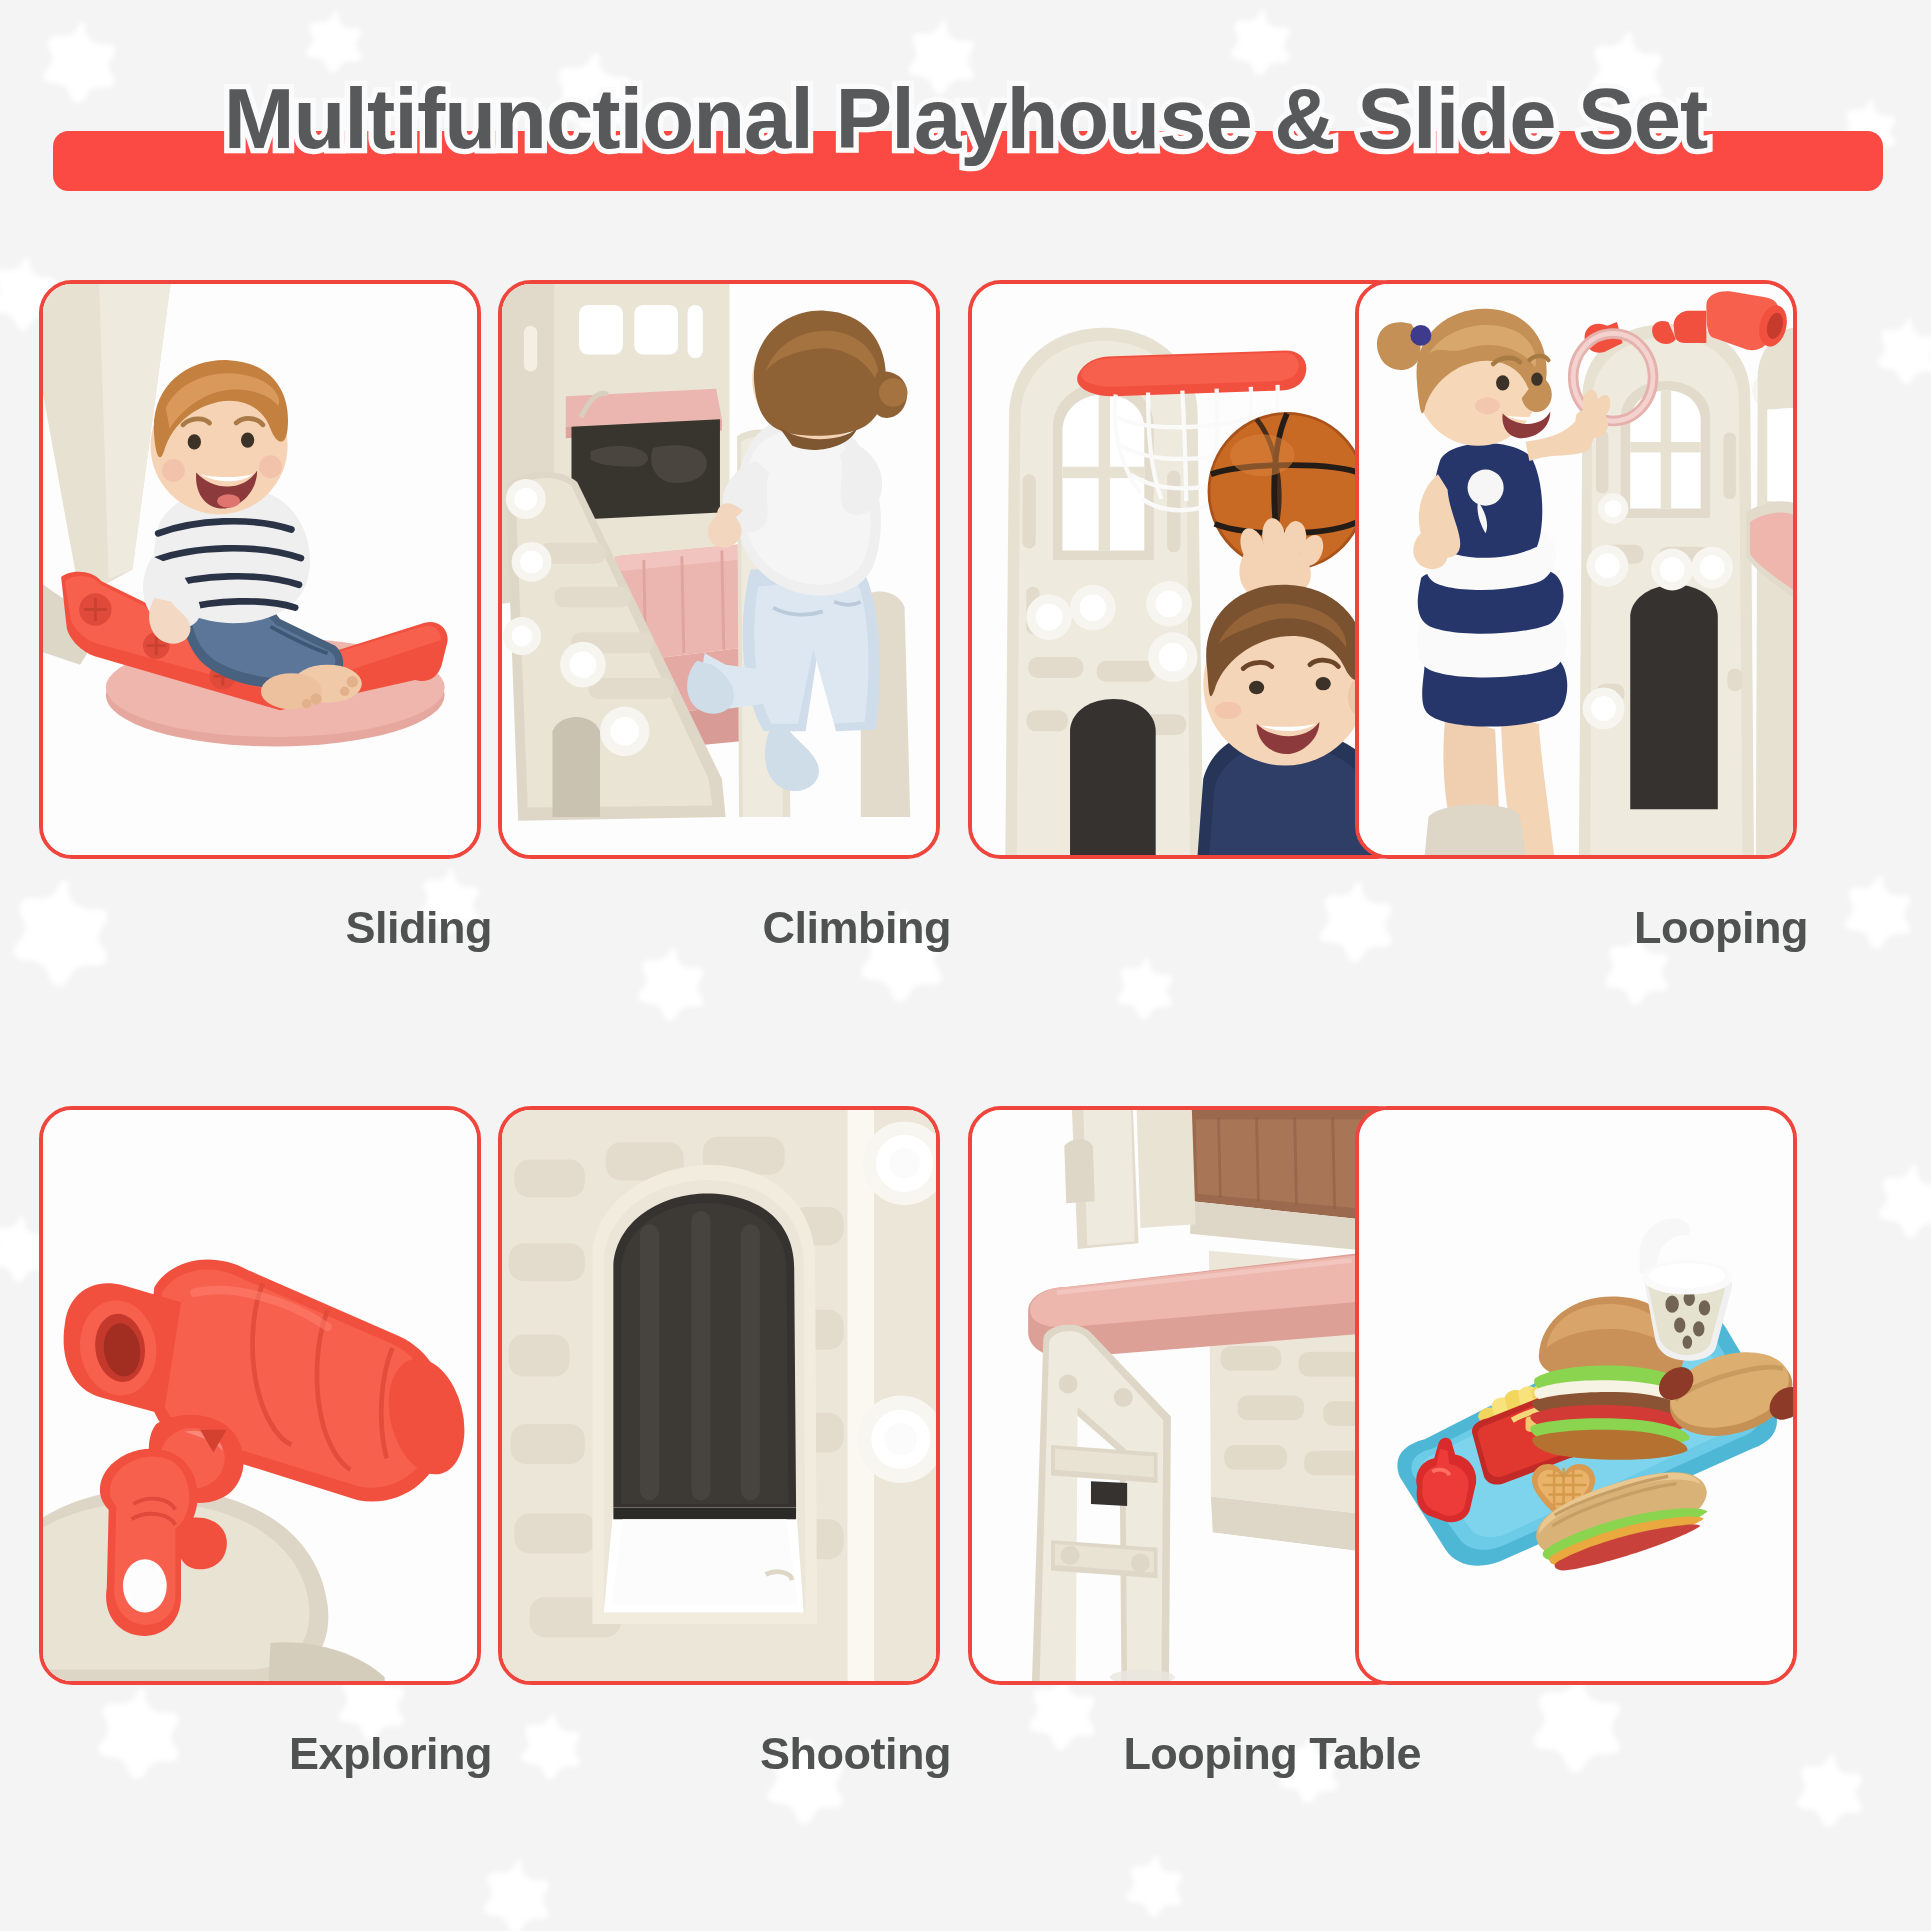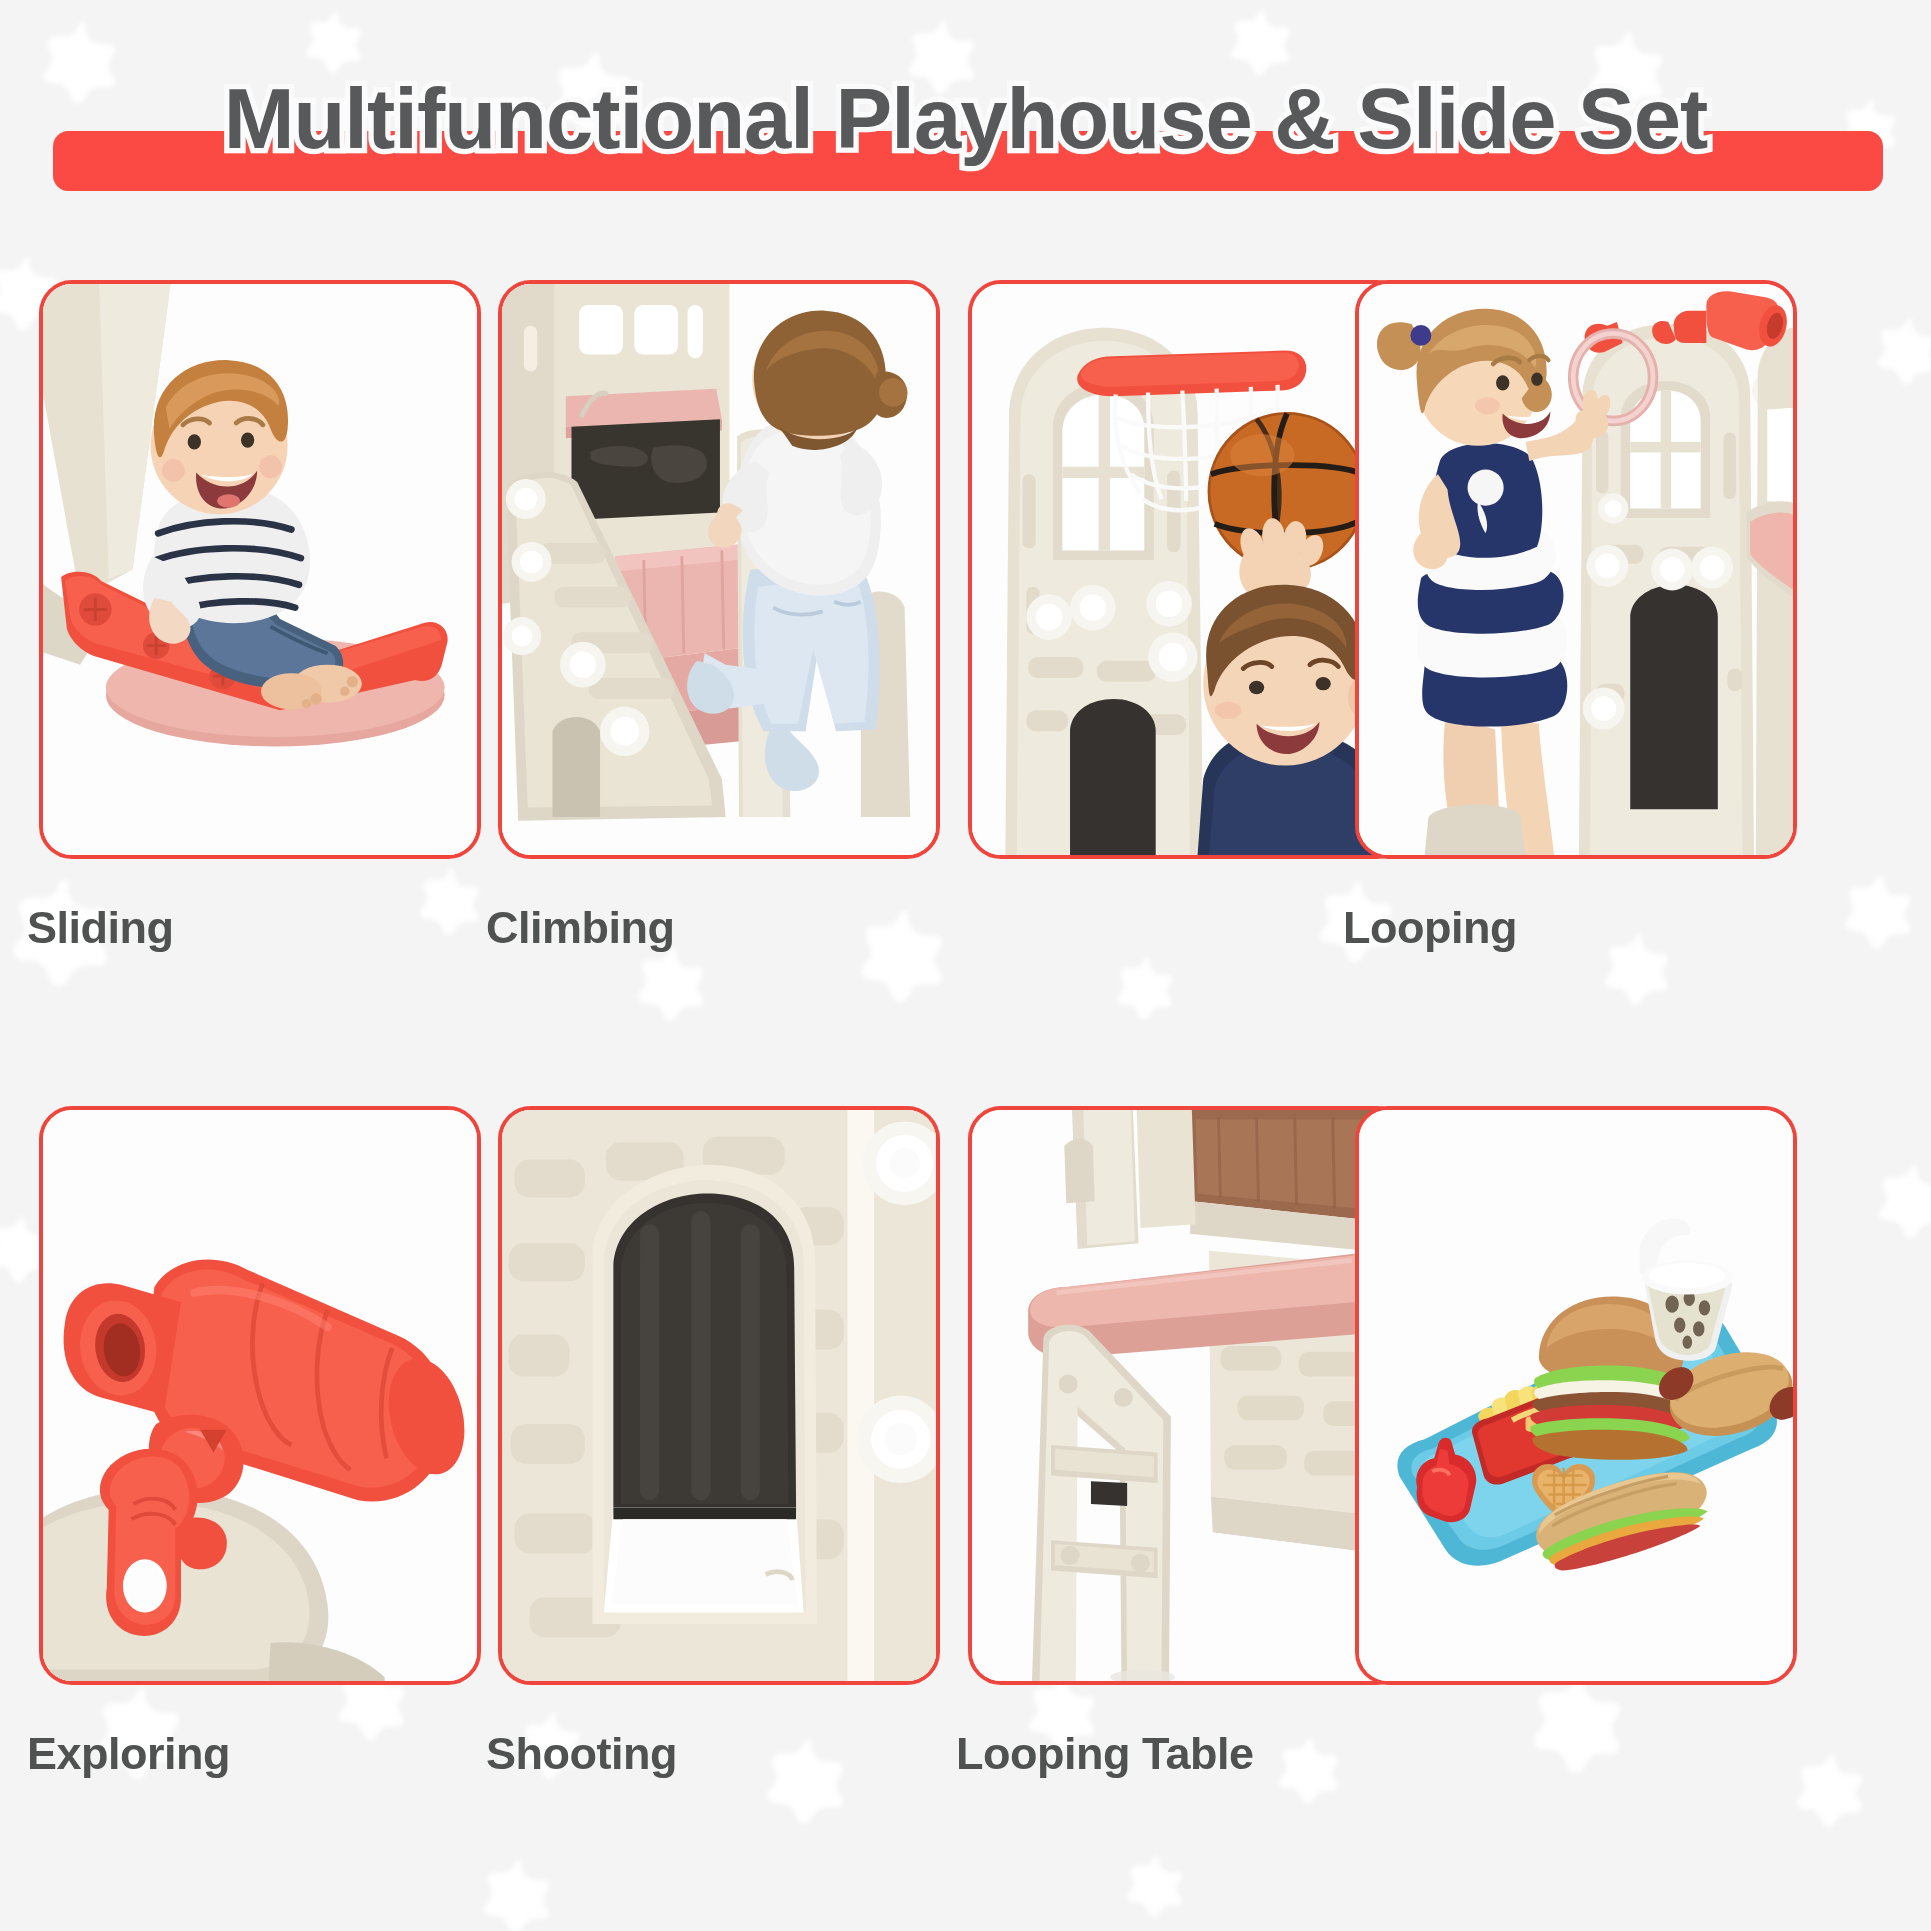--- a/index.html
+++ b/index.html
@@ -31,21 +31,21 @@
   .cell{position:absolute;top:0;width:465px;height:826px;}
   .cell.c0{left:27px;} .cell.c1{left:486px;} .cell.c2{left:956px;} .cell.c3{left:1343px;}
 
   .card{
     position:relative;width:442px;height:579px;margin:0 auto;
     border:4.8px solid #f0453d;border-radius:33px;background:#ffffff;
     overflow:hidden;box-sizing:border-box;
   }
   .card .scene{position:absolute;inset:0;}
   .caption{
-    margin-top:42px;text-align:left;
+    margin-top:42px;text-align:right;
     font-size:45px;font-weight:bold;color:#4f5250;line-height:1.18;
     letter-spacing:-0.5px;
   }
 
   
   .scene svg{display:block;width:100%;height:100%;}
 </style>
 </head>
 <body>
 

